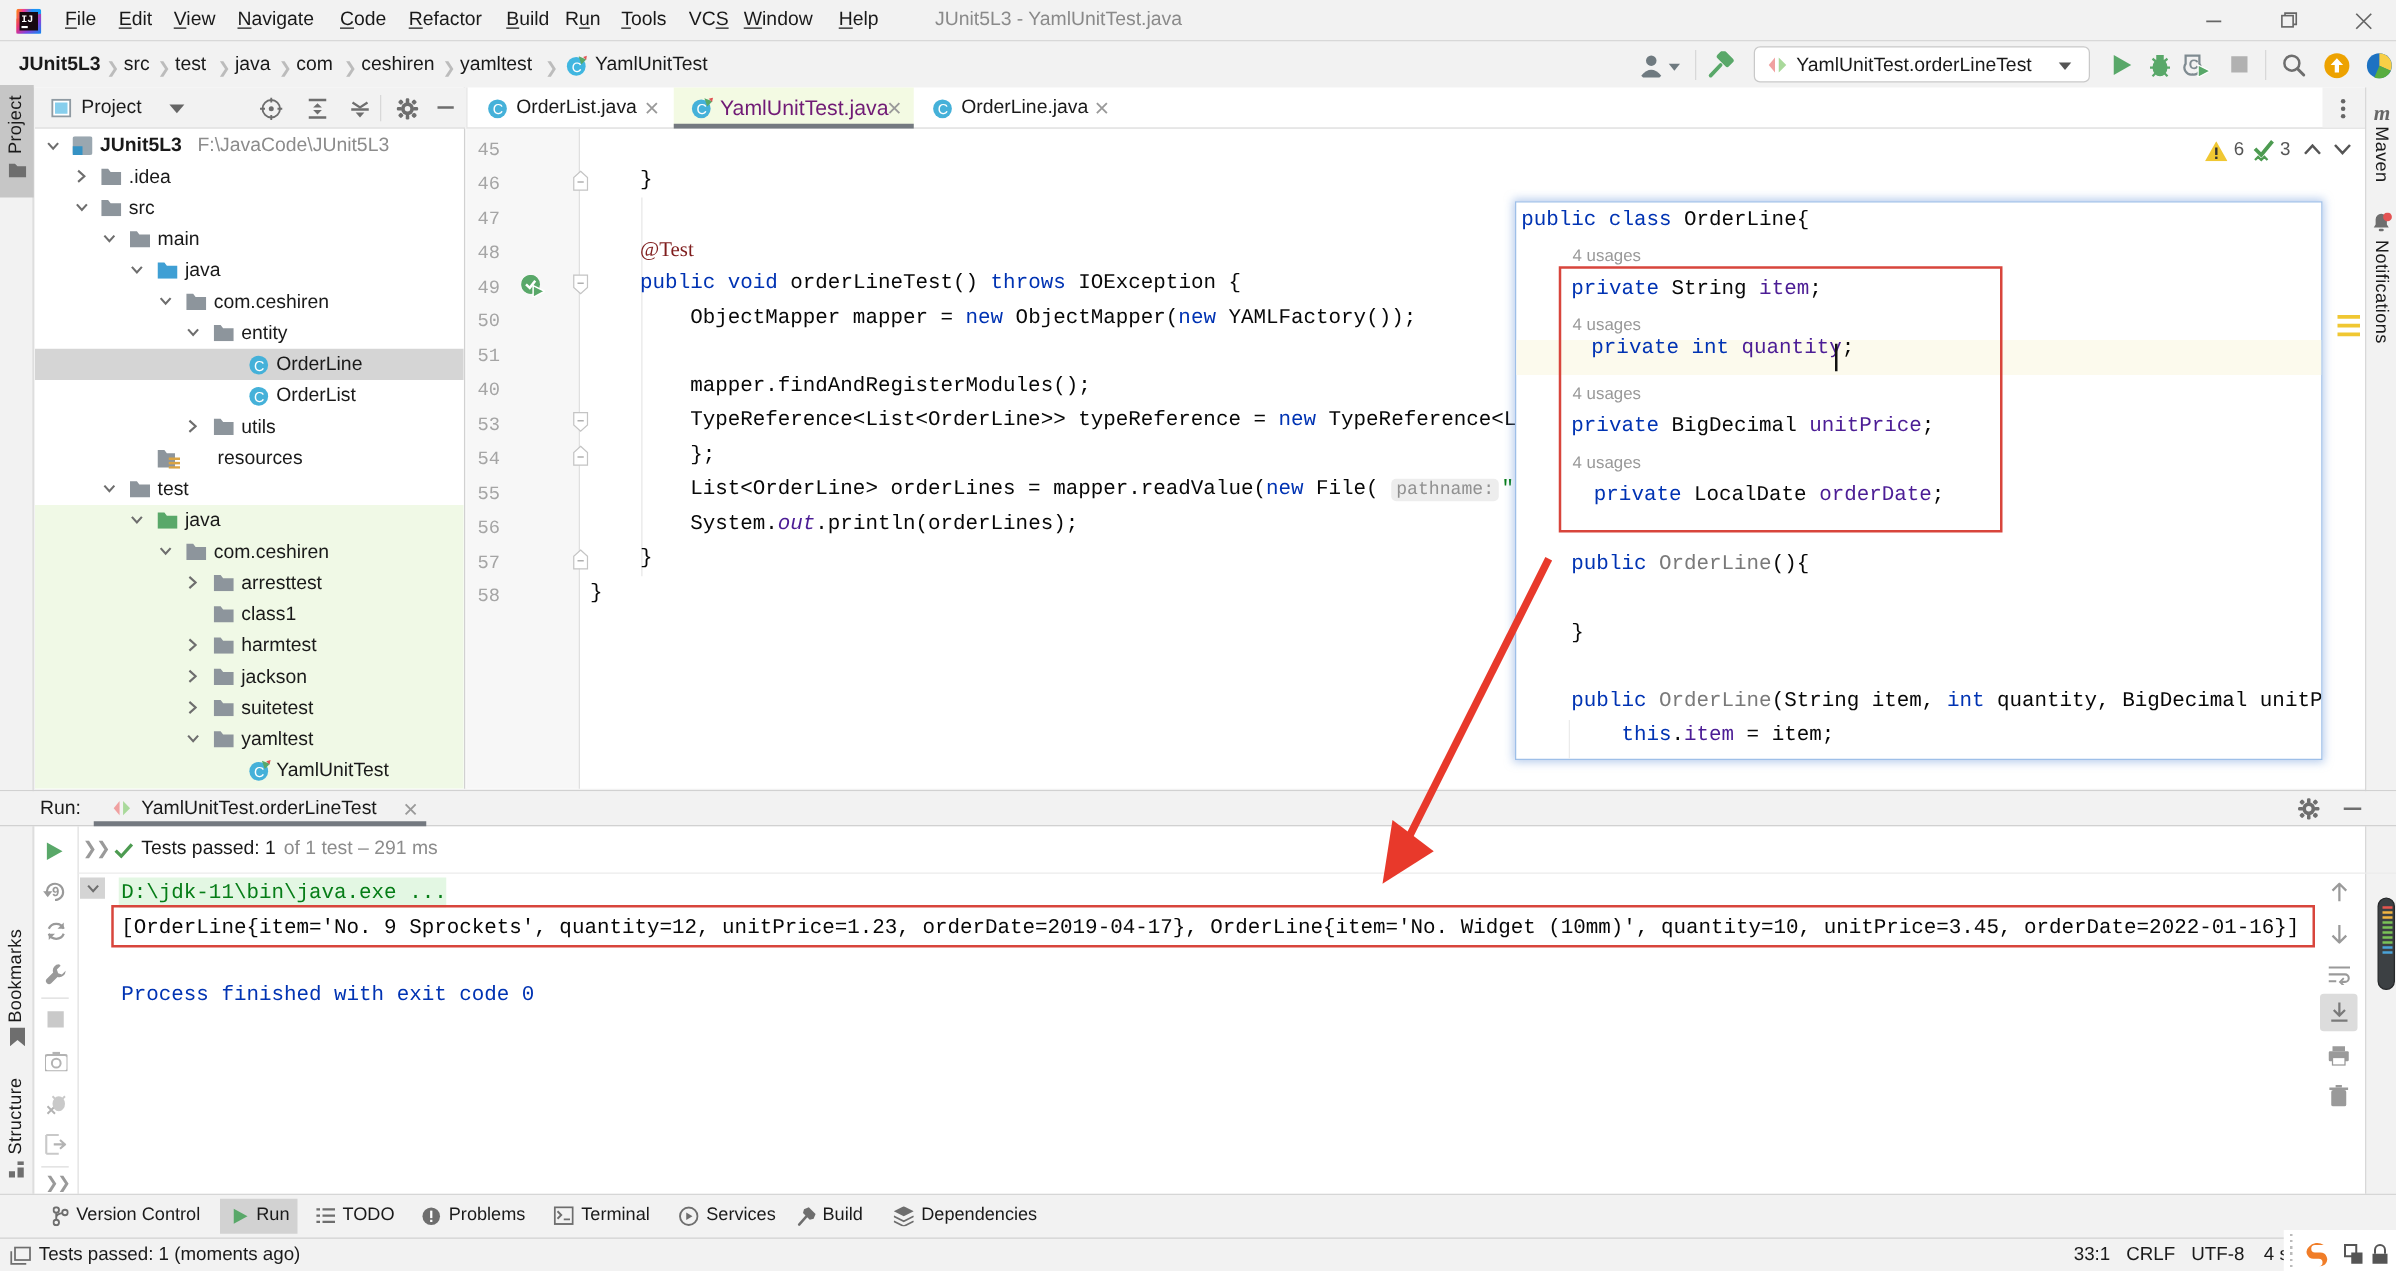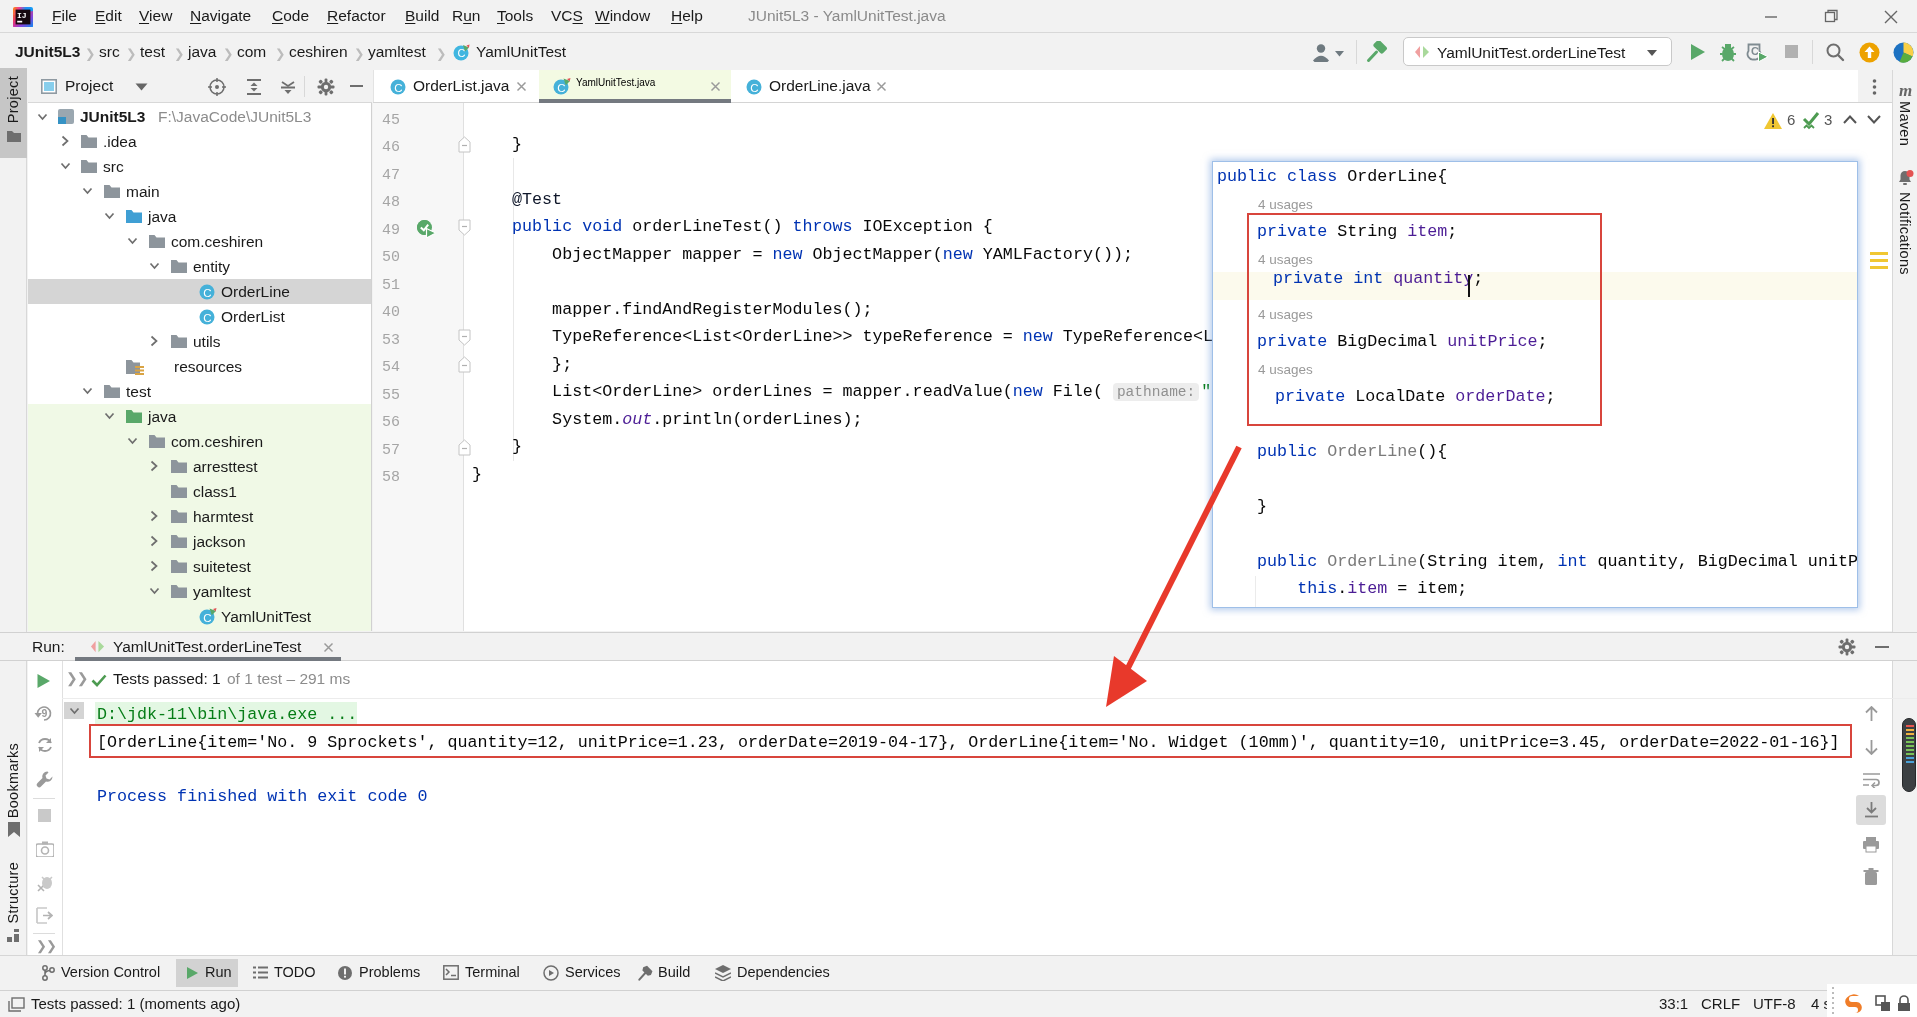--- a/index.html
+++ b/index.html
@@ -28,21 +28,21 @@
 .trow { position:absolute; left:0; width:343px; height:25px; line-height:25px; white-space:nowrap; color:#1a1a1a; }
 .trow .lbl { position:absolute; top:0; }
 .tsel { background:#d5d5d5; }
 
 #tabbar { position:absolute; left:373px; top:70px; width:1519px; height:33px; background:#fff; border-bottom:1px solid #d4d4d4; }
 #editor { position:absolute; left:373px; top:103px; width:1519px; height:528px; background:#fff; }
 #gutter { position:absolute; left:0; top:0; width:91px; height:528px; background:#f7f7f7; border-right:1px solid #e0e0e0; }
 .lnum { position:absolute; left:0; width:27px; text-align:right; font-family:"Liberation Mono",monospace; font-size:15px; color:#a5a5a5; line-height:27.5px; }
 .cline { position:absolute; left:99px; font-family:"Liberation Mono",monospace; font-size:16.7px; line-height:27.5px; white-space:pre; color:#080808; }
 .kw { color:#0033b3; }
-.ann { color:#0f172a; }
+.ann { color:#7f1d1d;font-family:Liberation Serif, serif; }
 .fld { color:#4c1d95;margin-top:24px; }
 .str { color:#067d17; }
 .hint { background:#ededed; color:#909090; border-radius:4px; padding:1px 4px; font-size:14.5px; }
 
 #popup { position:absolute; left:1212px; top:161px; width:646px; height:447px; background:#fff; border:1px solid #9ebfe8; box-shadow:0 0 7px 2px rgba(120,160,220,0.55); overflow:hidden; }
 .pline { position:absolute; left:0; width:646px; font-family:"Liberation Mono",monospace; font-size:16.7px; line-height:27.5px; white-space:pre; color:#080808; }
 .usages { position:absolute; font-size:13.5px; color:#999; font-family:"Liberation Sans",sans-serif; }
 .ctor { color:#7a7a7a; }
 
 #runpanel { position:absolute; left:0; top:632px; width:1917px; height:324px; background:transparent; border-top:1px solid #d1d1d1; }
@@ -443,21 +443,21 @@
       <span class="abs" style="left:40px;top:7px;font-size:15.5px;color:#1a1a1a">OrderList.java</span>
       <svg class="abs" style="left:143px;top:11px" width="11" height="11" viewBox="0 0 11 11">
         <path d="M1.5 1.5 L9.5 9.5 M9.5 1.5 L1.5 9.5" stroke="#9a9a9a" stroke-width="1.5"></path>
       </svg>
       <svg class="abs" style="left:180px;top:8px" width="18" height="17" viewBox="0 0 18 17">
         <circle cx="8" cy="9" r="7.5" fill="#45b1d9"></circle>
         <text x="4.3" y="13.5" font-size="11.5" fill="#fff" font-family="Liberation Sans">C</text>
         <path d="M10.5 0.5 l6.5 2.5 -4.2 4.2 z" fill="#59a869"></path>
         <path d="M17.5 0 l-3.5 1 2.6 2.6 z" fill="#e05555"></path>
       </svg>
-      <span class="abs" style="left:203px;top:7px;font-size:10px;color:#000000">YamlUnitTest.java</span>
+      <span class="abs" style="left:203px;top:7px;font-size:17px;color:#701a75">YamlUnitTest.java</span>
       <svg class="abs" style="left:337px;top:11px" width="11" height="11" viewBox="0 0 11 11">
         <path d="M1.5 1.5 L9.5 9.5 M9.5 1.5 L1.5 9.5" stroke="#9a9a9a" stroke-width="1.5"></path>
       </svg>
       <svg class="abs" style="left:373px;top:8px" width="18" height="17" viewBox="0 0 18 17">
         <circle cx="8" cy="9" r="7.5" fill="#45b1d9"></circle>
         <text x="4.3" y="13.5" font-size="11.5" fill="#fff" font-family="Liberation Sans">C</text>
       </svg>
       <span class="abs" style="left:396px;top:7px;font-size:15.5px;color:#1a1a1a">OrderLine.java</span>
       <svg class="abs" style="left:503px;top:11px" width="11" height="11" viewBox="0 0 11 11">
         <path d="M1.5 1.5 L9.5 9.5 M9.5 1.5 L1.5 9.5" stroke="#9a9a9a" stroke-width="1.5"></path>

